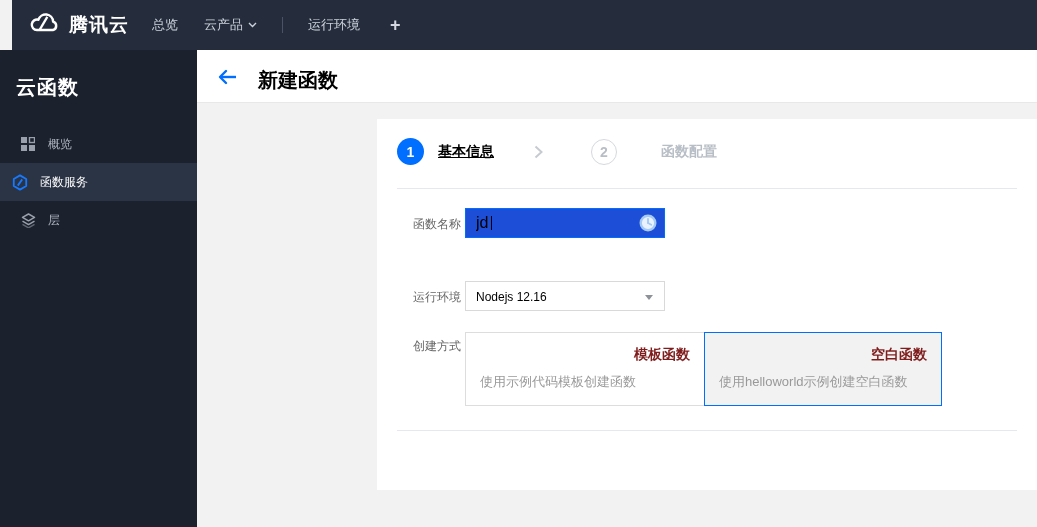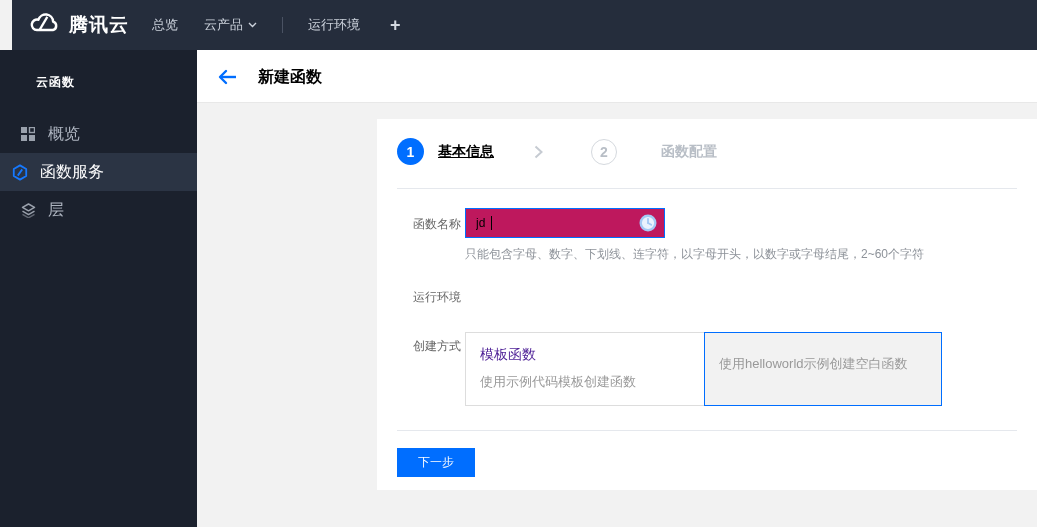--- a/index.html
+++ b/index.html
@@ -13,62 +13,62 @@
   .brand-name { color:#ffffff; font-size:19px; font-weight:bold; letter-spacing:1px; }
   .topnav { position:absolute; left:140px; top:0; height:50px; display:flex; align-items:center; color:#ccd2dc; font-size:13px; }
   .topnav-item { display:flex; align-items:flex-start; gap:5px; cursor:pointer; }
   .topnav-item + .topnav-item { margin-left:26px; }
   .topnav-sep { width:1px; height:16px; background:#4a5263; margin-left:25px; }
   .topnav-sep + .topnav-item { margin-left:25px; }
   .topnav-plus { margin-left:30px; font-size:18px; font-weight:bold; cursor:pointer; color:#d4d9e1; }
 
   
   .sidebar { position:absolute; left:0; top:50px; width:197px; height:477px; background:#1b212d; z-index:20; }
-  .sidebar-title { color:#ffffff; font-size:12px; font-weight:bold; padding:24px 0 24px 36px; letter-spacing:1px; }
-  .side-item { height:38px; display:flex; align-items:center; gap:12px; padding-left:20px; color:#aeb5c0; font-size:16px; cursor:pointer; }
+  .sidebar-title { color:#ffffff; font-size:20px; font-weight:bold; padding:24px 0 24px 16px; letter-spacing:1px; }
+  .side-item { height:38px; display:flex; align-items:center; gap:12px; padding-left:20px; color:#aeb5c0; font-size:12px; cursor:pointer; }
   .side-item.active { background:#2b3444; color:#ffffff;padding-left:12px; }
   .side-icon { width:16px; height:16px; display:flex; align-items:center; justify-content:center; flex:0 0 16px; }
 
   
   .page-header { position:absolute; left:197px; top:50px; width:840px; height:53px; background:#ffffff; border-bottom:1px solid #e8e8e8; z-index:10; }
   .back-btn { position:absolute; left:20px; top:16px; width:22px; height:22px; cursor:pointer; display:flex; align-items:center; justify-content:center; }
-  .page-title { position:absolute; left:61px; top:17px; font-size:16px; font-weight:bold; color:#000000; }
+  .page-title { position:absolute; left:61px; top:17px; font-size:20px; font-weight:bold; color:#000000; }
 
   
   .content { position:absolute; left:197px; top:103px; width:840px; height:424px; background:#f2f2f2; }
   .card { position:absolute; left:180px; top:16px; width:660px; height:371px; background:#ffffff; }
 
   
   .stepper { position:absolute; left:20px; top:19px; display:flex; align-items:center; }
   .step-circle { width:27px; height:27px; border-radius:50%; display:flex; align-items:center; justify-content:center; font-size:14px; font-weight:bold; }
   .step-circle.current { background:#006eff; color:#ffffff; }
   .step-circle.pending { width:26px; height:26px; background:#ffffff; border:1px solid #d5d9de; color:#b8bec6; }
   .step-label { margin-left:14px; font-size:14px; font-weight:bold; }
   .step-label.current { color:#000000;text-decoration:underline; }
   .step-label.pending { color:#b8bec6;margin-left:44px; }
   .step-arrow { margin:0 48px 0 40px; display:flex; align-items:center; }
   .card-divider { position:absolute; left:20px; right:20px; height:0; border-top:1px solid #e5e8ed; }
 
   
   .form-label { position:absolute; left:20px; font-size:12px; color:#666666;padding-left:16px; }
   .name-input-wrap { position:absolute; left:88px; top:89px; width:200px; height:30px; }
-  .name-input { width:200px; height:30px; border:1px solid #006eff; background:#be185d; padding:0 30px 0 10px; font-size:12px; color:#000000; font-family:"Liberation Sans","DejaVu Sans",sans-serif; outline:none; }
+  .name-input { width:200px; height:30px; border:1px solid #006eff; background:#1d4ed8; padding:0 30px 0 10px; font-size:16px; color:#000000; font-family:"Liberation Sans","DejaVu Sans",sans-serif; outline:none; }
   .text-caret { position:absolute; left:26px; top:8px; width:1px; height:14px; background:#000000; animation:blink 1s steps(1) infinite; }
   @keyframes blink { 50% { opacity:0; } }
   .input-status { position:absolute; right:8px; top:6px; width:18px; height:18px; }
   .field-hint { position:absolute; left:88px; top:127px; font-size:12px; color:#8d9299; }
 
   .select { position:absolute; left:88px; top:162px; width:200px; height:30px; border:1px solid #d9d9d9; background:#ffffff; cursor:pointer; }
   .select-value { position:absolute; left:10px; top:8px; font-size:12px; color:#000000; }
   .select-caret { position:absolute; right:11px; top:13px; width:0; height:0; border-left:4px solid transparent; border-right:4px solid transparent; border-top:5px solid #8d9299; }
 
   .method-cards { position:absolute; left:88px; top:213px; display:flex; }
   .method-card { width:240px; height:74px; border:1px solid #dddddd; background:#ffffff; padding:13px 14px; cursor:pointer; }
   .method-card.selected { width:238px; border:1px solid #006eff; background:#f2f2f2; margin-left:-1px; }
-  .method-title { font-size:14px; font-weight:normal; color:#4c1d95; }
+  .method-title { font-size:14px; font-weight:bold; color:#7f1d1d;text-align:right; }
   .method-desc { font-size:13px; color:#999999; margin-top:9px; }
 
   .next-btn { position:absolute; left:20px; top:329px; width:78px; height:29px; background:#006eff; color:#ffffff; font-size:12px; border:none; cursor:pointer; display:flex; align-items:center; justify-content:center; font-family:"Liberation Sans","DejaVu Sans",sans-serif; }
 </style>
 </head>
 <body>
 
 <div class="app">
 
   <div class="topbar">
@@ -170,34 +170,37 @@
         <input class="name-input" type="text" value="jd" style="">
         <span class="text-caret"></span>
         <span class="input-status">
           <svg width="18" height="18" viewBox="0 0 18 18">
             <circle cx="9" cy="9" r="7.3" fill="#eaf3fd" stroke="#a3c9f4" stroke-width="2.4"></circle>
             <line x1="9" y1="9" x2="9" y2="4.8" stroke="#a3c9f4" stroke-width="1.8" stroke-linecap="round"></line>
             <line x1="9" y1="9" x2="12.2" y2="10.8" stroke="#a3c9f4" stroke-width="1.8" stroke-linecap="round"></line>
           </svg>
         </span>
       </div>
-      <span class="field-hint">只能包含字母、数字、下划线、连字符，以字母开头，以数字或字母结尾，2~60个字符</span>
 
       <span class="form-label" style="top:170px">运行环境</span>
+      <div class="select">
+        <span class="select-value">Nodejs 12.16</span>
+        <span class="select-caret"></span>
+      </div>
 
       <span class="form-label" style="top:219px">创建方式</span>
       <div class="method-cards">
         <div class="method-card">
           <div class="method-title">模板函数</div>
           <div class="method-desc">使用示例代码模板创建函数</div>
         </div>
         <div class="method-card selected">
+          <div class="method-title">空白函数</div>
           <div class="method-desc">使用helloworld示例创建空白函数</div>
         </div>
       </div>
 
       <div class="card-divider" style="top:311px"></div>
 
-      <button class="next-btn">下一步</button>
     </div>
   </div>
 
 </div>
 
 </body></html>

